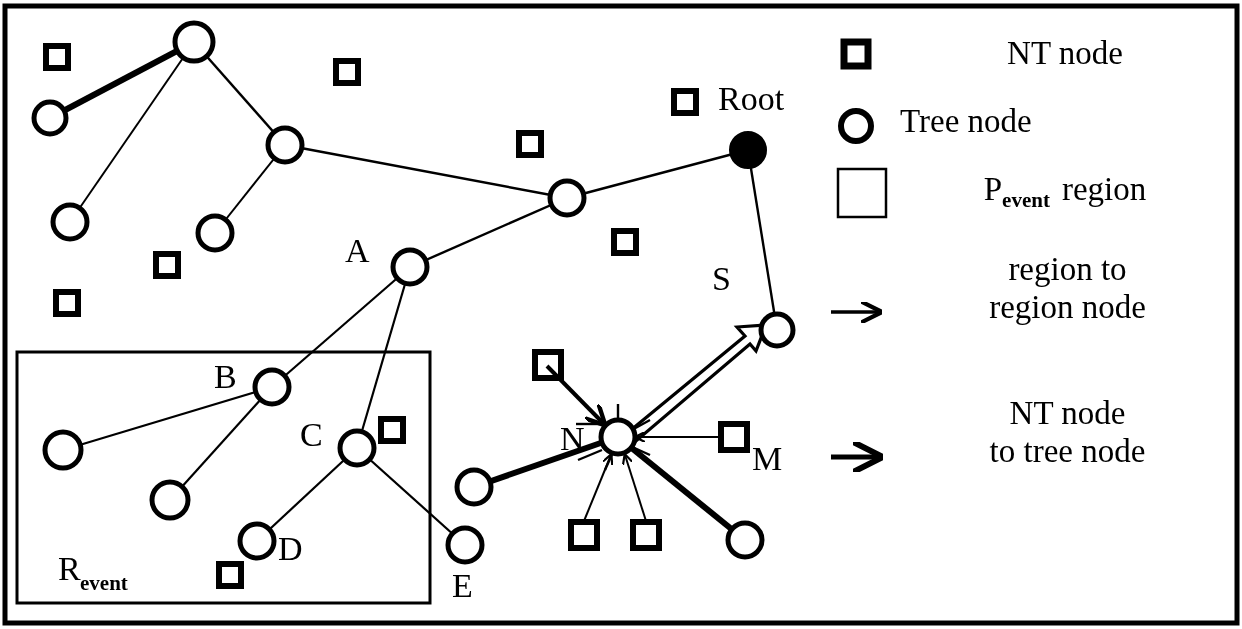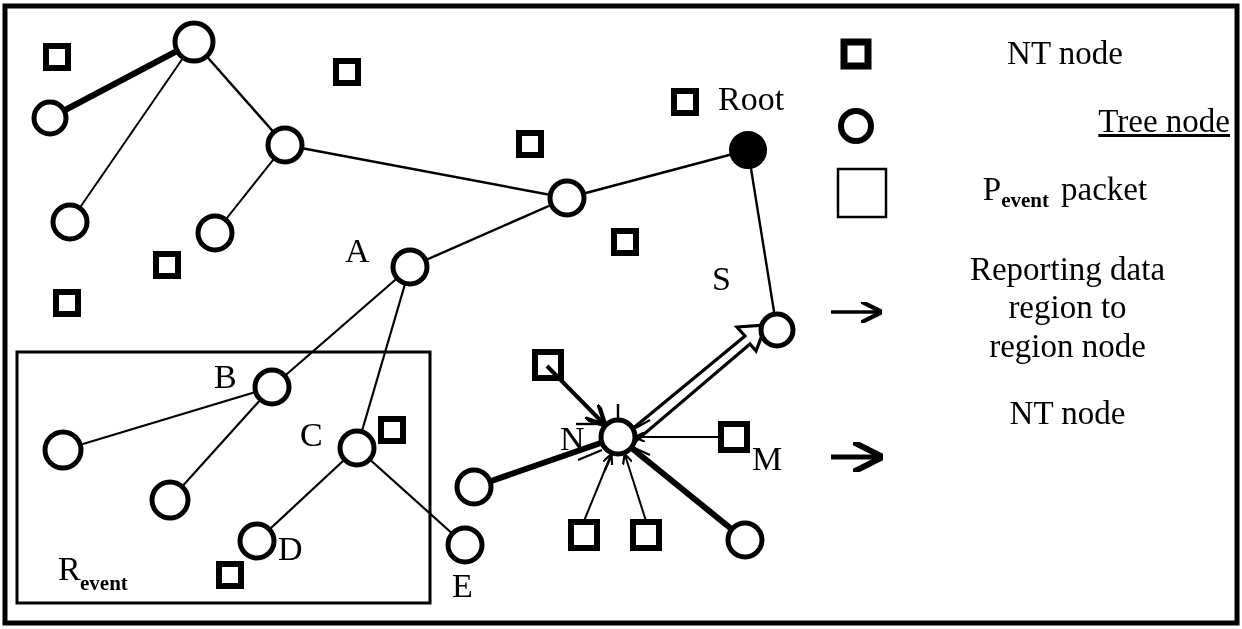--- a/index.html
+++ b/index.html
@@ -146,29 +146,29 @@
     <rect x="844" y="42" width="24" height="24" fill="none" stroke="#000" stroke-width="7"></rect>
     <circle cx="856" cy="126" r="15" fill="none" stroke="#000" stroke-width="6"></circle>
     <rect x="838" y="169" width="48" height="48" fill="none" stroke="#000" stroke-width="2.5"></rect>
 
     <line x1="831" y1="312" x2="880" y2="312" stroke="#000" stroke-width="3.5" marker-end="url(#legendarrow)"></line>
     <line x1="831" y1="457" x2="880" y2="457" stroke="#000" stroke-width="5" marker-end="url(#legendarrow)"></line>
   </svg>
 
   <div style="position:absolute;left:900px;top:36px;width:330px;text-align:center;font-size:33px;line-height:1.05;">NT node</div>
 
-  <div style="position:absolute;left:900px;top:104px;width:330px;text-align:right;font-size:33px;line-height:1.05;text-decoration:underline;">Tree node</div>
+  <div style="position:absolute;left:900px;top:104px;width:330px;text-align:left;font-size:33px;line-height:1.05;">Tree node</div>
 
   <div style="position:absolute;left:900px;top:172px;width:330px;text-align:center;font-size:33px;line-height:1.05;">
-    <span>P</span><span style="font-size:21px;vertical-align:-0.35em;font-weight:bold;">event</span><span style="padding-left:12px;">packet</span>
+    <span>P</span><span style="font-size:21px;vertical-align:-0.35em;font-weight:bold;">event</span><span style="padding-left:12px;">region</span>
   </div>
 
   <div style="position:absolute;left:895px;top:250px;width:345px;text-align:center;font-size:33px;line-height:1.16;">
-    <div>Reporting data</div>
     <div>region to</div>
     <div>region node</div>
   </div>
 
   <div style="position:absolute;left:895px;top:394px;width:345px;text-align:center;font-size:33px;line-height:1.16;">
     <div>NT node</div>
+    <div>to tree node</div>
   </div>
 
 </div>
 
 </body></html>

